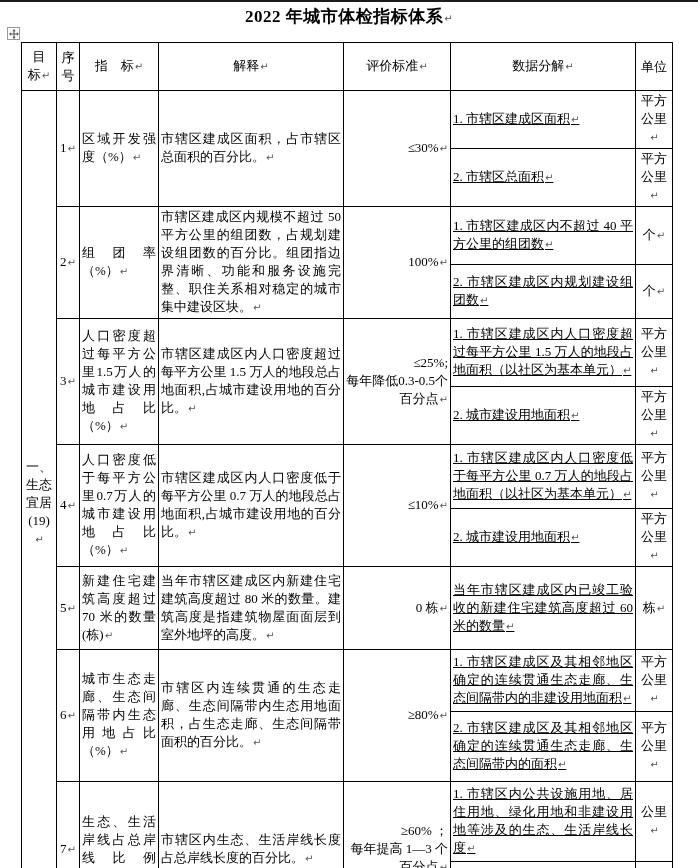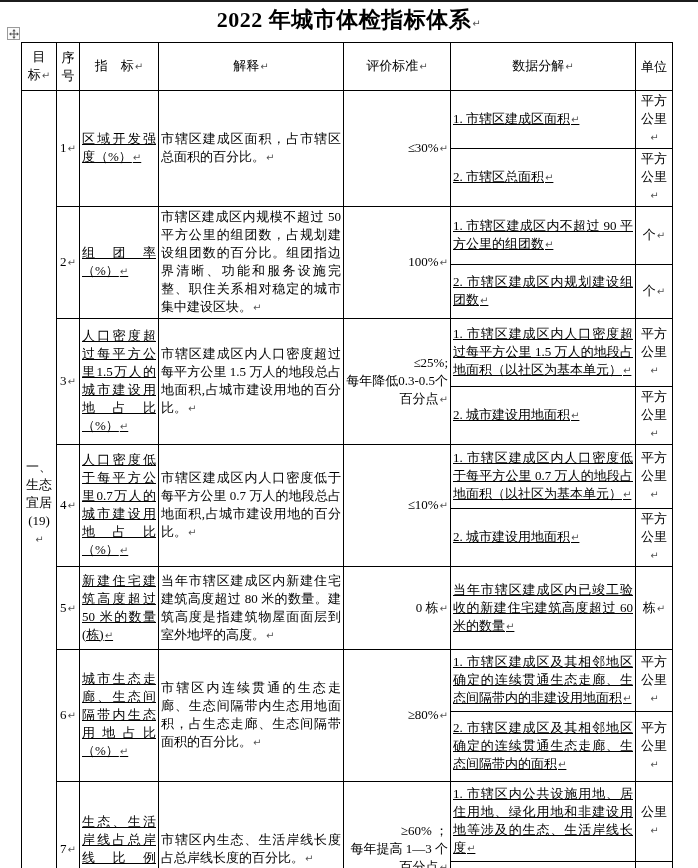--- a/index.html
+++ b/index.html
@@ -5,21 +5,21 @@
   * { box-sizing: border-box; }
   html,body { margin:0; padding:0; background:#ffffff; }
   .page {
     position:relative; width:698px; height:868px; background:#ffffff;
     font-family:"Liberation Serif","DejaVu Serif",serif; color:#000;
     overflow:hidden;
   }
   .top-edge { position:absolute; top:0; left:0; width:698px; height:2px; background:#1c1c1c; }
   .doc-title {
     position:absolute; top:5px; left:0; width:100%; text-align:center;
-    font-size:22px; font-weight:bold; letter-spacing:0.5px;
+    font-size:17px; font-weight:bold; letter-spacing:0.5px;
   }
   .move-handle {
     position:absolute; left:7px; top:27px; width:13px; height:13px;
     border:1px solid #9a9a9a; background:#fbfbfb;
     display:flex; align-items:center; justify-content:center; cursor:move;
   }
   .move-handle svg { display:block; }
 
   table.body-table {
     position:absolute; left:21px; top:42px; width:651px;
@@ -28,21 +28,21 @@
   .body-table th, .body-table td {
     border:1px solid #000; padding:1px 2px;
     font-size:13px; line-height:18px; vertical-align:middle;
     font-weight:normal; word-break:break-all; overflow:hidden;
   }
   .body-table th { text-align:center; }
   .body-table span { white-space:pre-line; }
 
   .cell-target { text-align:center; font-weight:bold; line-height:23px; font-size:13.5px; }
   .cell-no  { text-align:center; }
-  .cell-ind { text-align:justify; text-justify:inter-character; padding:1px 3px;text-decoration:underline; }
+  .cell-ind { text-align:justify; text-justify:inter-character; padding:1px 3px; }
   .cell-exp { text-align:justify; text-justify:inter-character;margin-left:17px; }
   .cell-std { text-align:right; line-height:20px; }
   .cell-dec { text-align:justify; text-justify:inter-character; padding:1px 4px;text-decoration:underline; }
   .cell-unit { text-align:center; position:relative; }
 
   
   .pm::after {
     content:"\21B5"; font-family:"DejaVu Sans",sans-serif;
     font-size:10px; color:#555; margin-left:1px; font-weight:normal;
   }
@@ -110,21 +110,21 @@
       <tr style="height:42px">
         <td class="cell-dec"><span class="pm">2. 市辖区总面积</span></td>
         <td class="cell-unit"><span class="pm">平方公里</span></td>
       </tr>
 
       <tr style="height:58px">
         <td class="cell-no" rowspan="2"><span class="pm">2</span></td>
         <td class="cell-ind" rowspan="2"><span class="pm">组团率（%）</span></td>
         <td class="cell-exp" rowspan="2"><span class="pm">市辖区建成区内规模不超过 50 平方公里的组团数，占规划建设组团数的百分比。组团指边界清晰、功能和服务设施完整、职住关系相对稳定的城市集中建设区块。</span></td>
         <td class="cell-std" rowspan="2"><span class="pm">100%</span></td>
-        <td class="cell-dec"><span class="pm">1. 市辖区建成区内不超过 90 平方公里的组团数</span></td>
+        <td class="cell-dec"><span class="pm">1. 市辖区建成区内不超过 40 平方公里的组团数</span></td>
         <td class="cell-unit"><span class="pm">个</span></td>
       </tr>
       <tr style="height:54px">
         <td class="cell-dec"><span class="pm">2. 市辖区建成区内规划建设组团数</span></td>
         <td class="cell-unit"><span class="pm">个</span></td>
       </tr>
 
       <tr style="height:68px">
         <td class="cell-no" rowspan="2"><span class="pm">3</span></td>
         <td class="cell-ind" rowspan="2"><span class="pm">人口密度超过每平方公里1.5万人的城市建设用地占比（%）</span></td>
@@ -147,21 +147,21 @@
         <td class="cell-dec"><span class="pm">1. 市辖区建成区内人口密度低于每平方公里 0.7 万人的地段占地面积（以社区为基本单元）</span></td>
         <td class="cell-unit"><span class="pm">平方公里</span></td>
       </tr>
       <tr style="height:50px">
         <td class="cell-dec"><span class="pm">2. 城市建设用地面积</span></td>
         <td class="cell-unit"><span class="pm">平方公里</span></td>
       </tr>
 
       <tr style="height:83px">
         <td class="cell-no"><span class="pm">5</span></td>
-        <td class="cell-ind"><span class="pm">新建住宅建筑高度超过 50 米的数量(栋)</span></td>
+        <td class="cell-ind"><span class="pm">新建住宅建筑高度超过 70 米的数量(栋)</span></td>
         <td class="cell-exp"><span class="pm">当年市辖区建成区内新建住宅建筑高度超过 80 米的数量。建筑高度是指建筑物屋面面层到室外地坪的高度。</span></td>
         <td class="cell-std"><span class="pm">0 栋</span></td>
         <td class="cell-dec"><span class="pm">当年市辖区建成区内已竣工验收的新建住宅建筑高度超过 60 米的数量</span></td>
         <td class="cell-unit"><span class="pm">栋</span></td>
       </tr>
 
       <tr style="height:62px">
         <td class="cell-no" rowspan="2"><span class="pm">6</span></td>
         <td class="cell-ind" rowspan="2"><span class="pm">城市生态走廊、生态间隔带内生态用地占比（%）</span></td>
         <td class="cell-exp" rowspan="2"><span class="pm">市辖区内连续贯通的生态走廊、生态间隔带内生态用地面积，占生态走廊、生态间隔带面积的百分比。</span></td>

